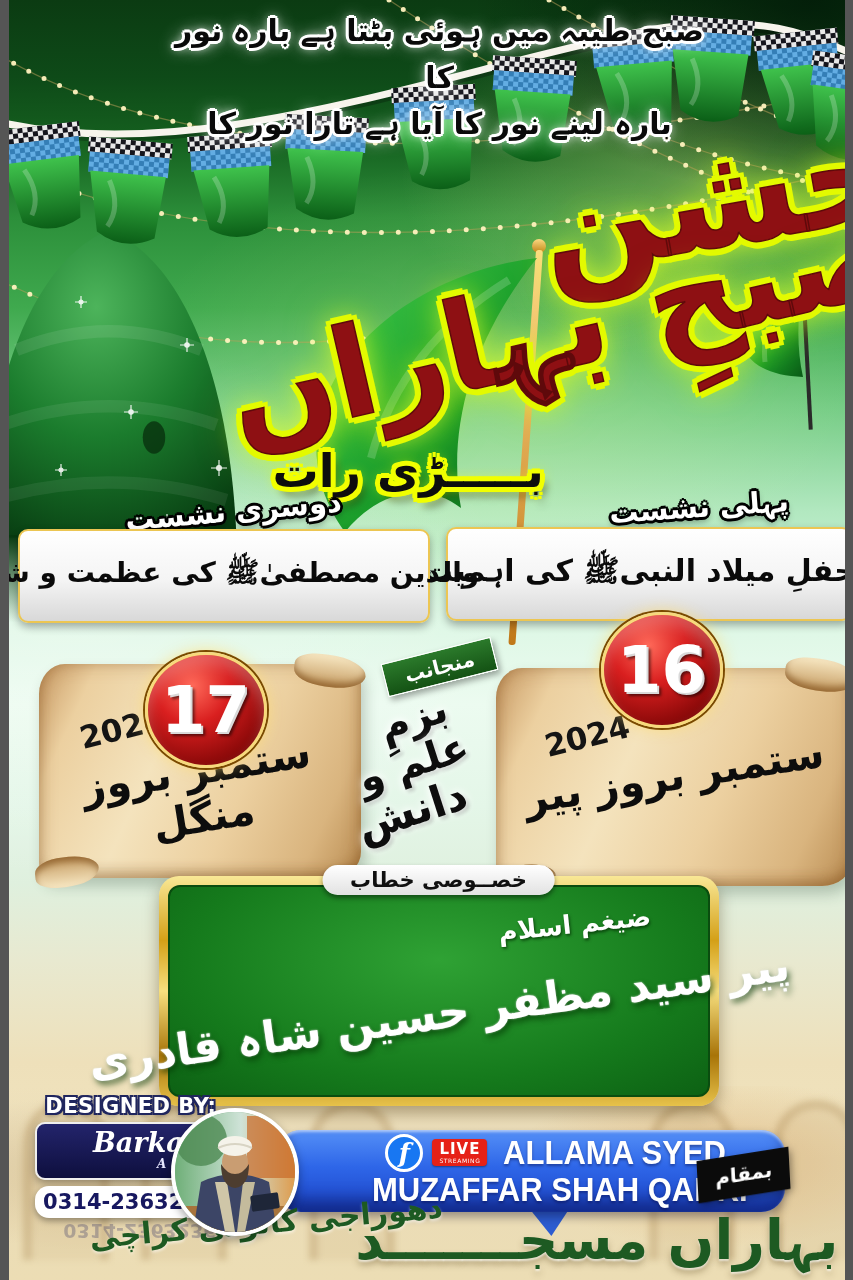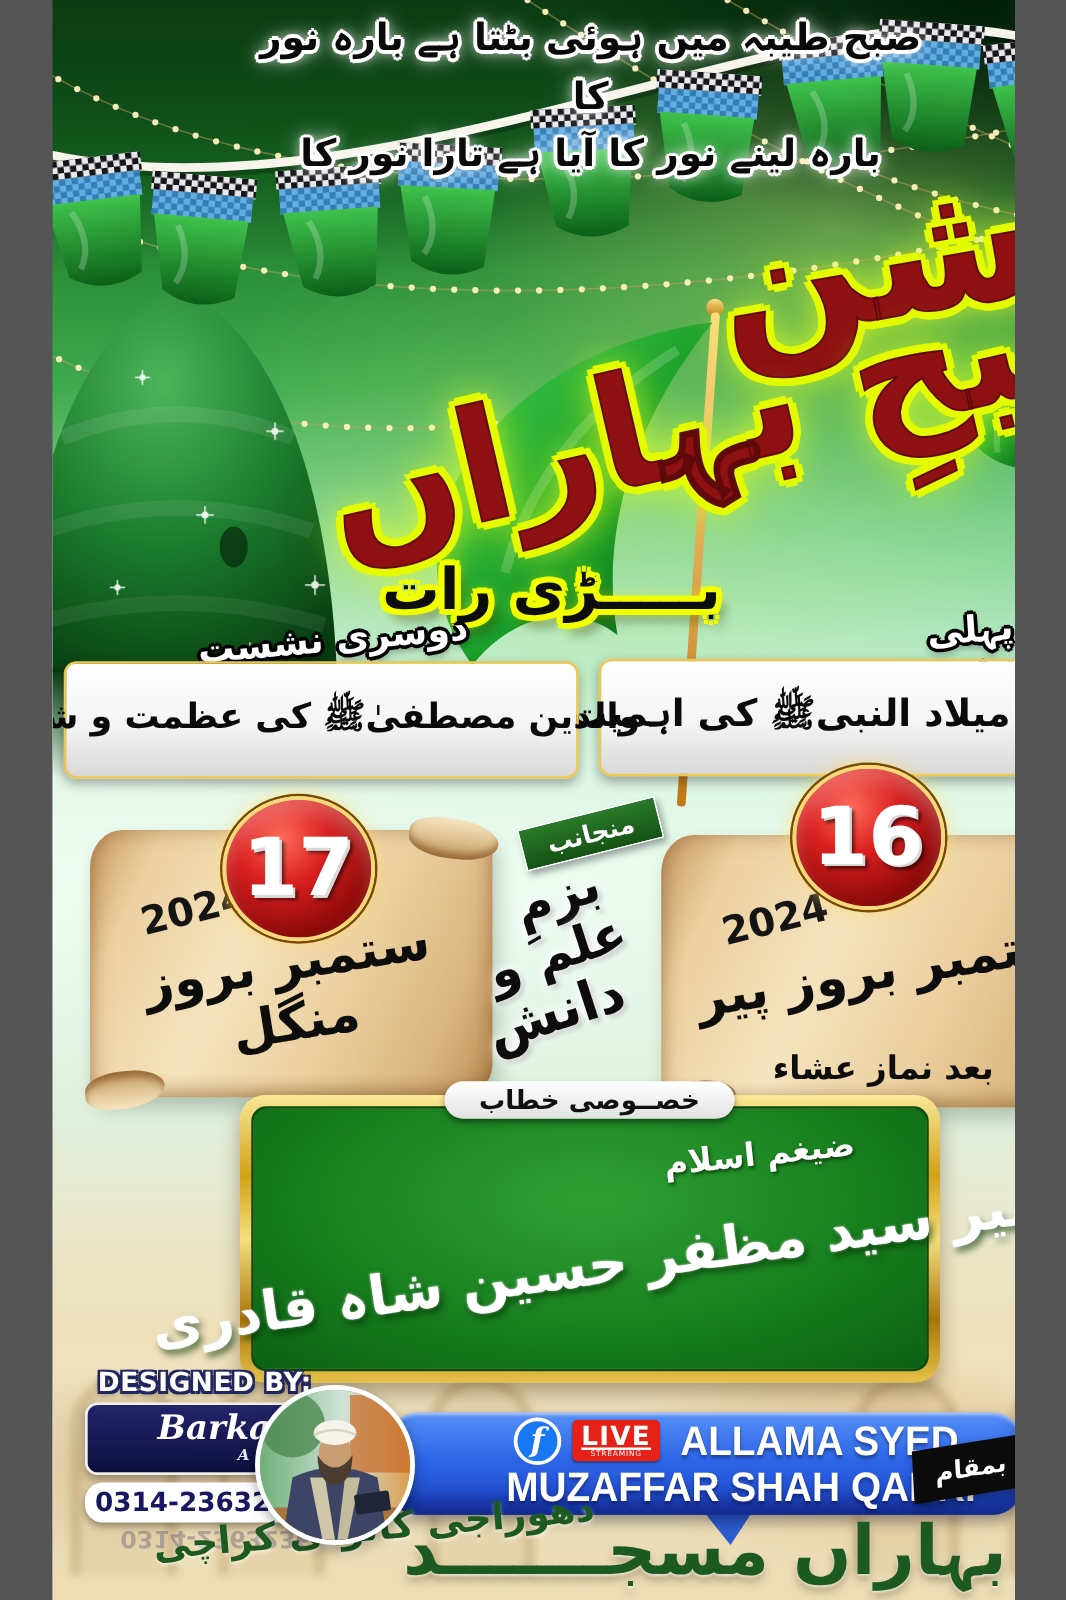--- a/index.html
+++ b/index.html
@@ -1,17 +1,17 @@
 <!DOCTYPE html>
 <html><head>
 <meta charset="utf-8">
 <style>
   html,body{margin:0;padding:0;background:#555;}
   .poster{
-    position:relative;width:770px;height:1280px;overflow:hidden;margin:0 auto;
+    position:relative;width:836px;height:1280px;overflow:hidden;margin:0 auto;
     font-family:"DejaVu Sans",sans-serif;
     background:
       radial-gradient(520px 300px at 96% 0%, rgba(2,26,8,.85), transparent 65%),
       radial-gradient(420px 260px at 82% 14%, rgba(255,240,150,.30), transparent 70%),
       radial-gradient(520px 320px at 58% 30%, rgba(240,255,150,.22), transparent 70%),
       radial-gradient(620px 380px at 8% 48%, rgba(255,255,255,.25), transparent 72%),
       linear-gradient(180deg,
         #0b3b12 0%, #0e4a18 6%, #15601f 11%, #2c8f3a 17%, #3fa94e 24%,
         #77cd87 32%, #b2e8c0 40%, #dcf7e4 48%, #ecfbf0 55%, #e4f6e8 63%,
         #dff0de 69%, #e8e9d0 75%, #eee0ba 83%, #f2e5bf 92%, #ecdcb4 100%);
@@ -85,21 +85,21 @@
     direction:rtl;font-size:41px;transform:rotate(-9deg);}
   .scroll-16 .dayline{top:84px;}
   .scroll-17 .dayline{top:82px;}
   .scroll .timeline{position:absolute;left:0;right:0;bottom:16px;text-align:center;font-weight:bold;
     color:#0d0d0d;direction:rtl;font-size:26px;}
   .day-circle{position:absolute;z-index:4;width:122px;height:116px;border-radius:50%;
     background:radial-gradient(circle at 38% 28%, #ff6a5a 0%, #d91f1f 35%, #930b0b 70%, #5e0303 100%);
     border:3px solid #f7d97c;display:flex;align-items:center;justify-content:center;
     box-shadow:0 0 0 2px #7a4a00,0 0 16px rgba(255,220,110,.85), inset 0 10px 14px rgba(255,255,255,.25);}
   .dc-16{left:592px;top:612px;}
-  .dc-17{left:136px;top:637px;}
+  .dc-17{left:136px;top:652px;}
   .day-circle .num{font-size:64px;font-weight:bold;color:#fff;
     text-shadow:2px 2px 0 #d9d9d9,4px 4px 3px rgba(0,0,0,.55);}
 
   
   .org-ribbon{position:absolute;z-index:3;left:374px;top:650px;transform:rotate(-14deg);
     background:linear-gradient(#2b7a2b,#145214);color:#fff;padding:4px 20px;font-size:20px;
     font-weight:bold;border:1px solid #fff;direction:rtl;box-shadow:2px 4px 6px rgba(0,0,0,.35);}
   .org-name{position:absolute;z-index:3;left:338px;top:694px;width:160px;transform:rotate(-18deg);
     direction:rtl;text-align:center;font-weight:bold;color:#0d0d0d;line-height:1.08;
     text-shadow:0 0 6px #fff,0 0 12px #fff,2px 3px 4px rgba(0,0,0,.3);}
@@ -144,21 +144,21 @@
     clip-path:polygon(0 0,100% 0,55% 100%);}
   .lb-row1{display:flex;align-items:center;justify-content:center;gap:9px;}
   .lb-row2{text-align:center;margin-top:-1px;}
   .lb-name{font-weight:bold;font-family:"Liberation Sans",sans-serif;font-size:33px;display:inline-block;
     transform:scaleX(.94);text-shadow:0 2px 3px rgba(0,0,50,.4);white-space:nowrap;}
   .fb{width:38px;height:38px;border-radius:50%;background:#1877f2;border:3px solid #fff;color:#fff;
     display:flex;align-items:center;justify-content:center;font-weight:bold;font-size:26px;
     font-family:"DejaVu Serif",serif;font-style:italic;flex:0 0 auto;}
   .live-badge{background:#e62117;color:#fff;border-radius:4px;padding:3px 7px 2px;display:flex;
     flex-direction:column;align-items:center;line-height:1;flex:0 0 auto;box-shadow:0 1px 2px rgba(0,0,0,.4);}
-  .live-l1{font-size:21px;font-weight:bold;letter-spacing:1px;text-decoration:underline;}
+  .live-l1{font-size:15px;font-weight:bold;letter-spacing:1px;}
   .live-l2{font-size:6px;letter-spacing:.6px;margin-top:1px;}
 
   
   .photo{position:absolute;z-index:5;left:162px;top:1108px;width:128px;height:128px;border-radius:50%;
     border:4px solid #fff;overflow:hidden;box-shadow:0 4px 10px rgba(0,0,0,.35);background:#8fb79a;}
 
   
   .venue-badge{position:absolute;z-index:4;left:688px;top:1154px;background:#0b0b0b;color:#fff;
     padding:8px 18px 10px;font-size:20px;font-weight:bold;direction:rtl;
     transform:rotate(-9deg) skewX(-6deg);box-shadow:2px 4px 8px rgba(0,0,0,.35);}
@@ -333,21 +333,20 @@
     <span>محفلِ میلاد النبیﷺ کی اہمیت</span>
   </div>
   <div class="session-label sl-left ring-black">دوسری نشست</div>
   <div class="session-box sb-left">
     <span>والدین مصطفیٰﷺ کی عظمت و شان</span>
   </div>
 
   <div class="scroll scroll-16">
     <span class="yr">2024</span>
     <div class="dayline">ستمبر بروز پیر</div>
-    <div class="timeline">بعد نماز عشاء</div>
   </div>
   <div class="day-circle dc-16">
     <span class="num">16</span>
   </div>
 
   <div class="scroll scroll-17">
     <span class="yr">2024</span>
     <div class="dayline">ستمبر بروز منگل</div>
   </div>
   <div class="day-circle dc-17">

